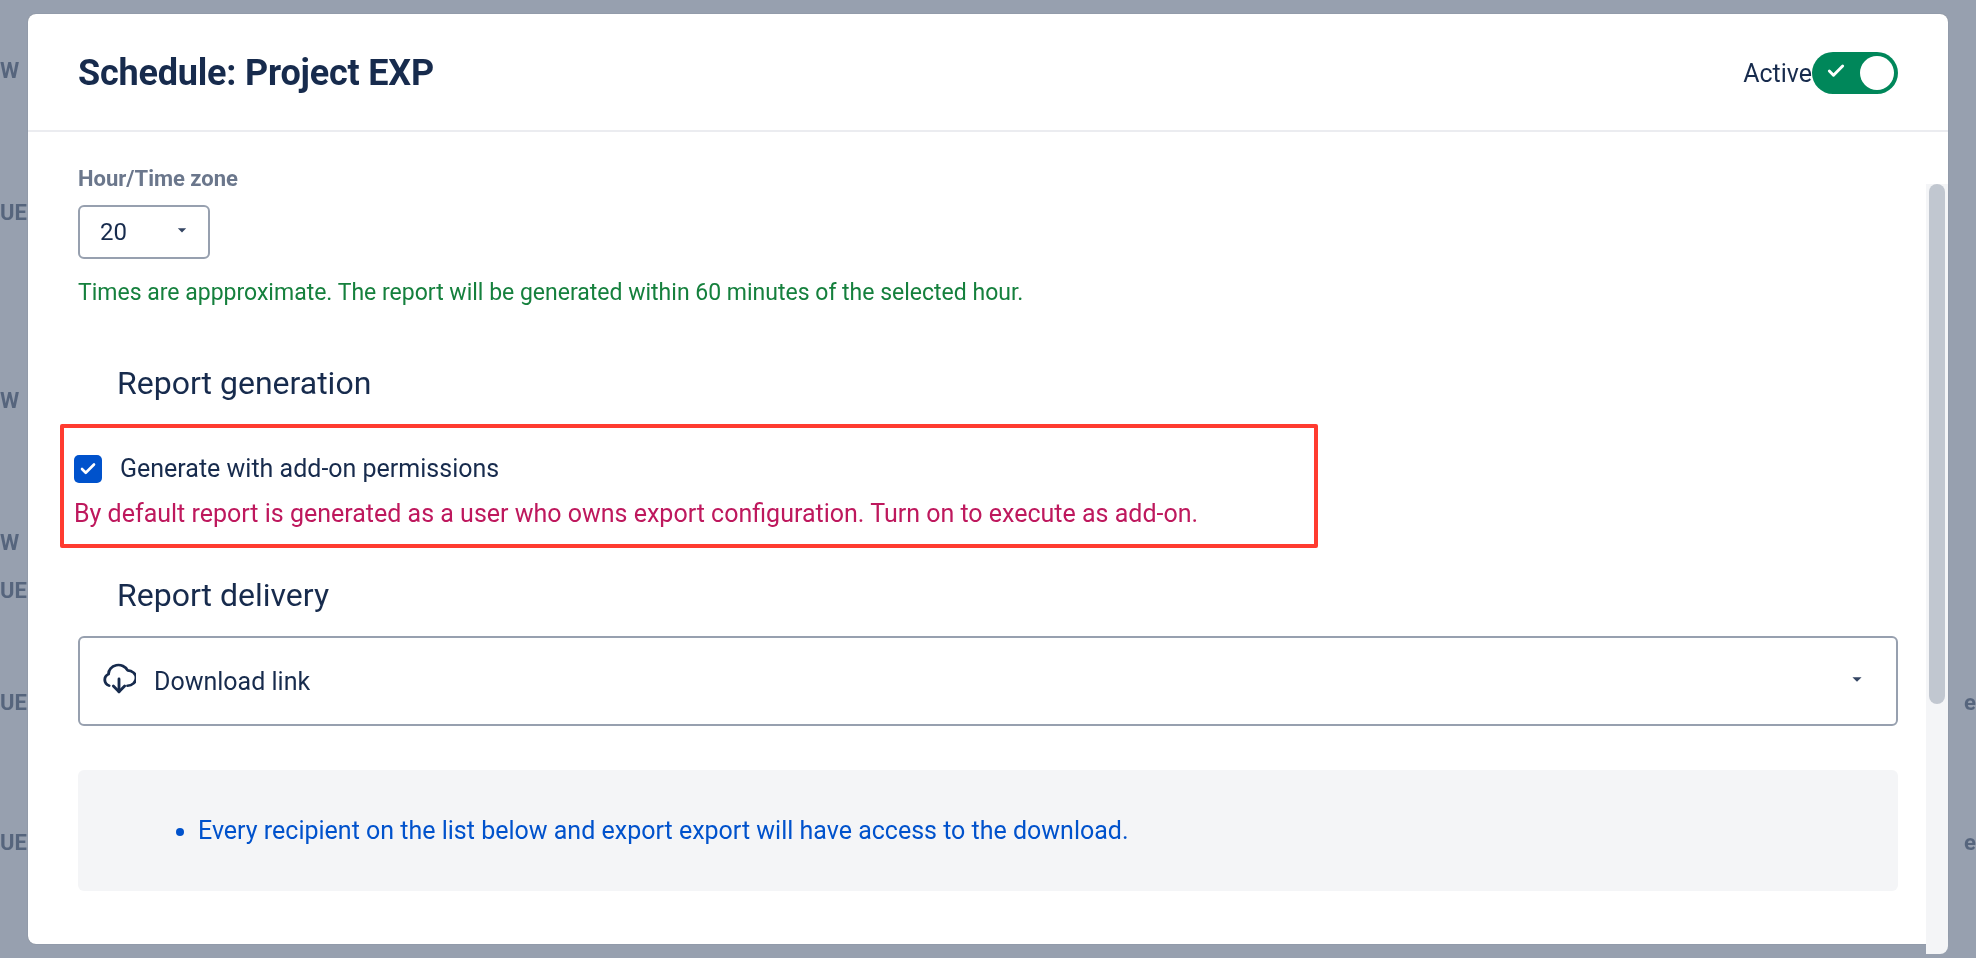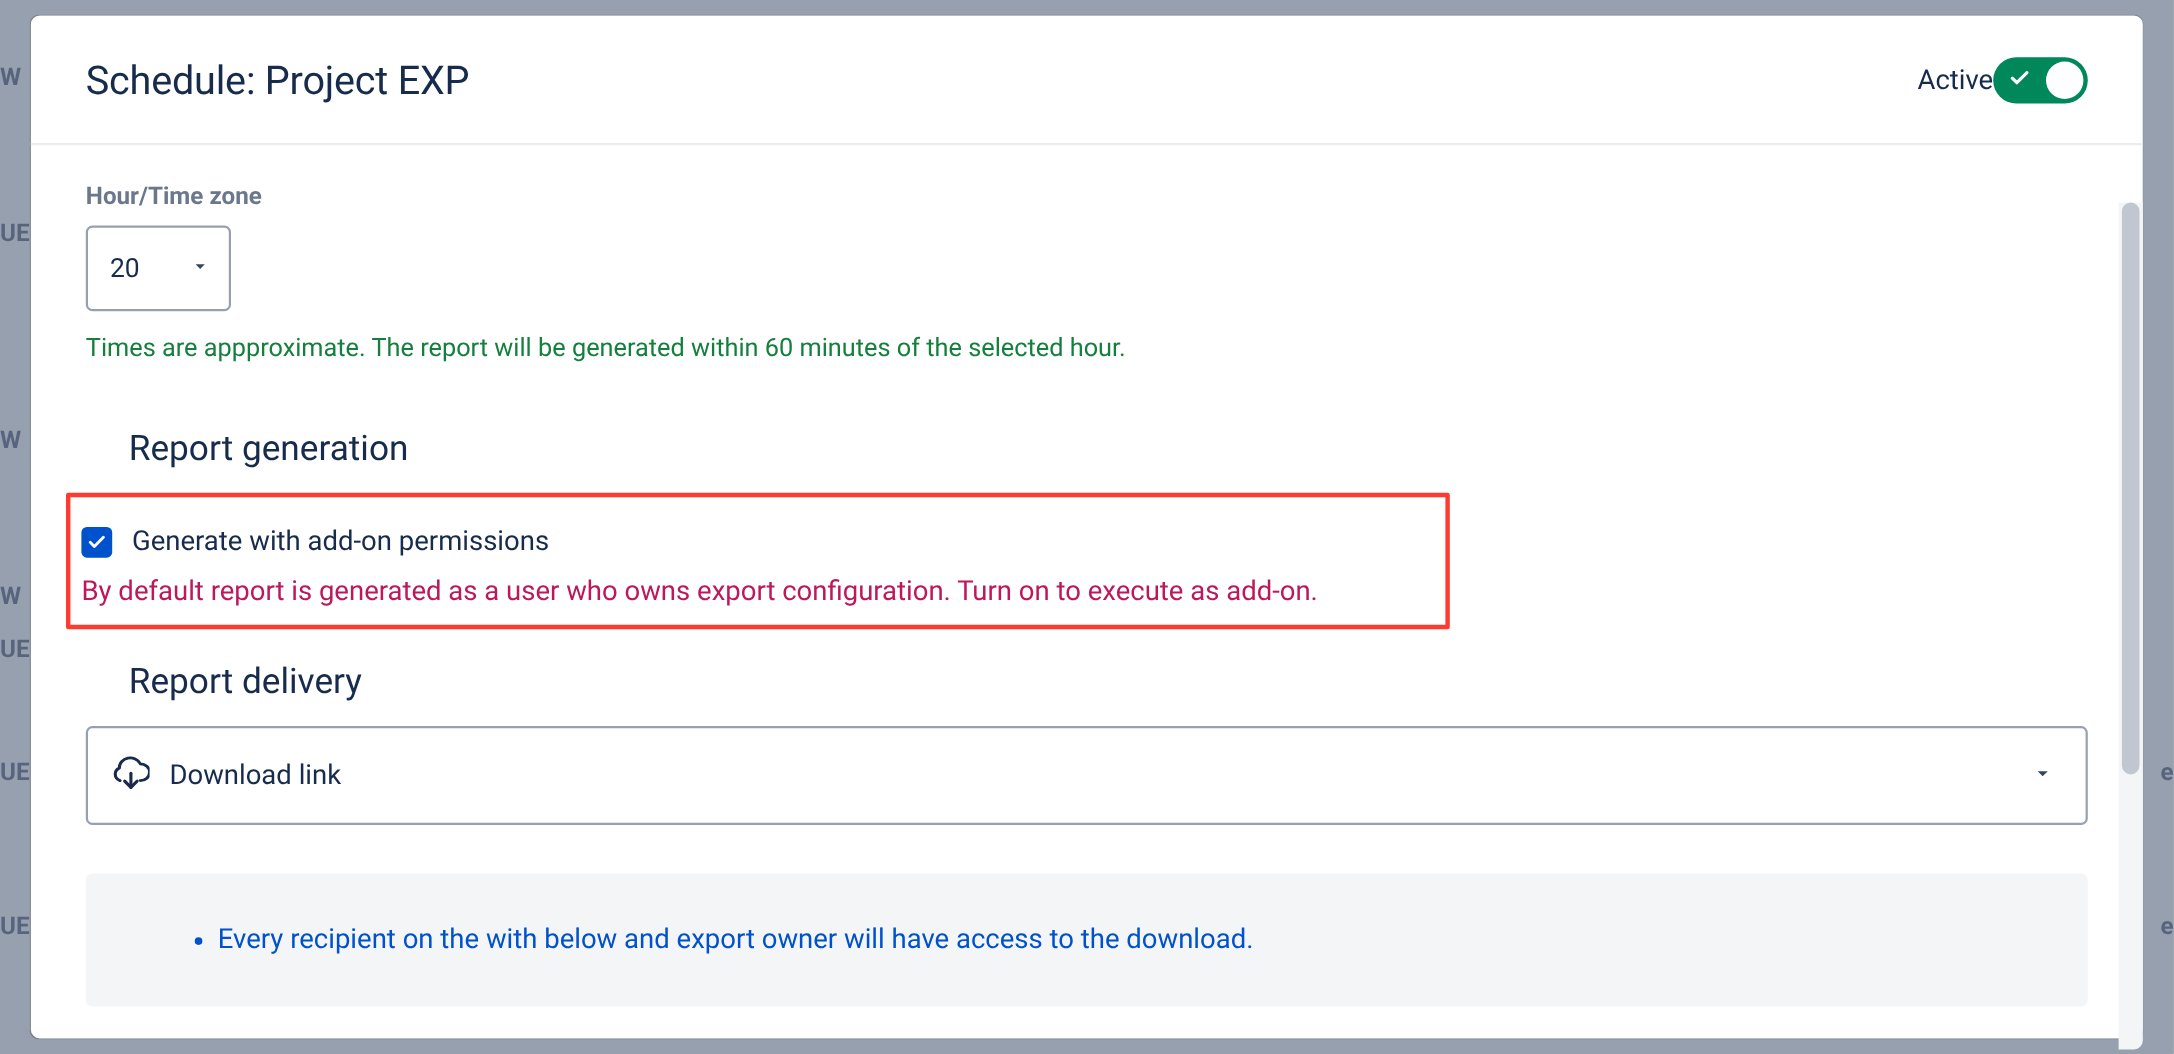--- a/index.html
+++ b/index.html
@@ -37,21 +37,21 @@
   }
   .modal-header {
     display: flex;
     align-items: center;
     justify-content: space-between;
     padding: 38px 50px 36px 50px;
     border-bottom: 2px solid #ebecf0;
   }
   .dialog-title {
     font-size: 36px;
-    font-weight: 400;
+    font-weight: 700;
     color: #172b4d;
     letter-spacing: -0.2px;
   }
   .active-wrap {
     display: flex;
     align-items: center;
     text-align: center;
   }
   .active-label {
     font-size: 25px;
@@ -92,21 +92,21 @@
     color: #6b778c;
     margin-bottom: 14px;
   }
   .row {
     display: flex;
     gap: 20px;
   }
   .select {
     border: 2px solid #97a0af;
     border-radius: 6px;
-    height: 78px;
+    height: 54px;
     display: flex;
     align-items: center;
     justify-content: space-between;
     padding: 0 16px 0 20px;
     background: #fff;
     cursor: pointer;
   }
   .select-value {
     font-size: 24px;
     color: #172b4d;
@@ -287,21 +287,21 @@
         </div>
         <span class="chevron">
           <svg width="22" height="22" viewBox="0 0 24 24" fill="currentColor">
               <path d="M7 10l5 5 5-5z"></path>
             </svg>
         </span>
       </div>
 
       <div class="info-panel">
         <ul>
-          <li>Every recipient on the with below and export owner will have access to the download.</li>
+          <li>Every recipient on the list below and export export will have access to the download.</li>
         </ul>
       </div>
 
     </div>
 
     <div class="scrollbar">
       <div class="scroll-thumb"></div>
     </div>
 
   </div>

